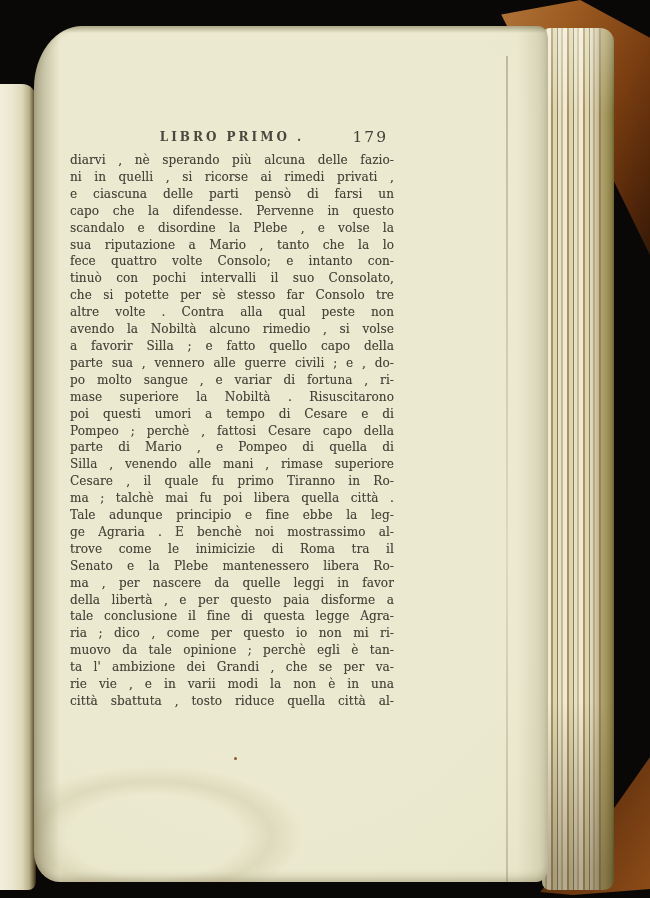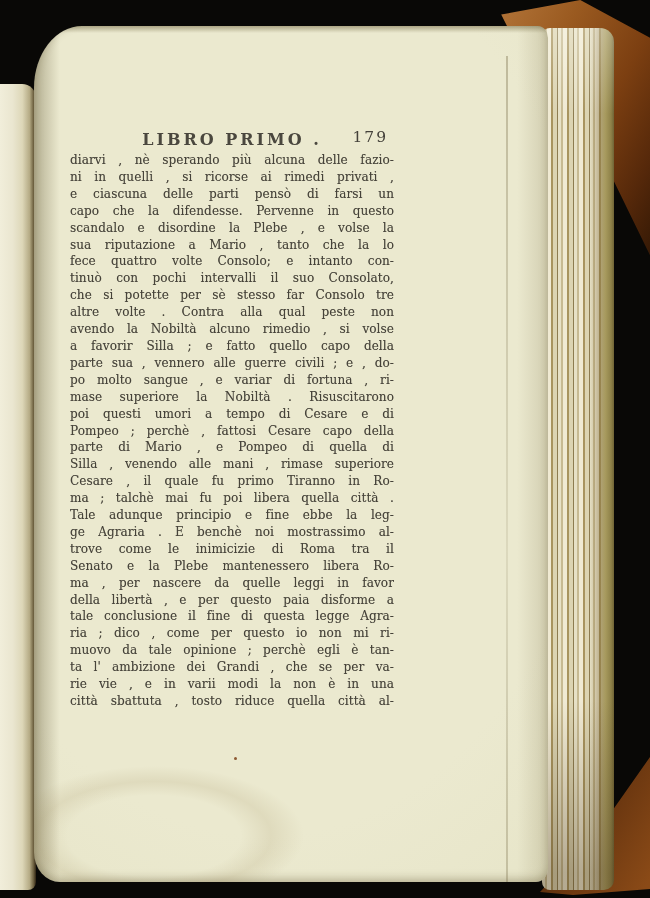--- a/index.html
+++ b/index.html
@@ -108,21 +108,21 @@
     width: 324px;
     color: #44413a;
   }
   .running-header {
     position: relative;
     height: 22px;
   }
   .running-title {
     display: block;
     text-align: center;
-    font-size: 16px;
+    font-size: 12px;
     font-weight: 700;
     letter-spacing: 3px;
     color: #4a473e;
   }
   .page-number {
     position: absolute;
     right: 6px; top: -2px;
     font-size: 15.5px;
     letter-spacing: 2px;
     color: #44413a;

